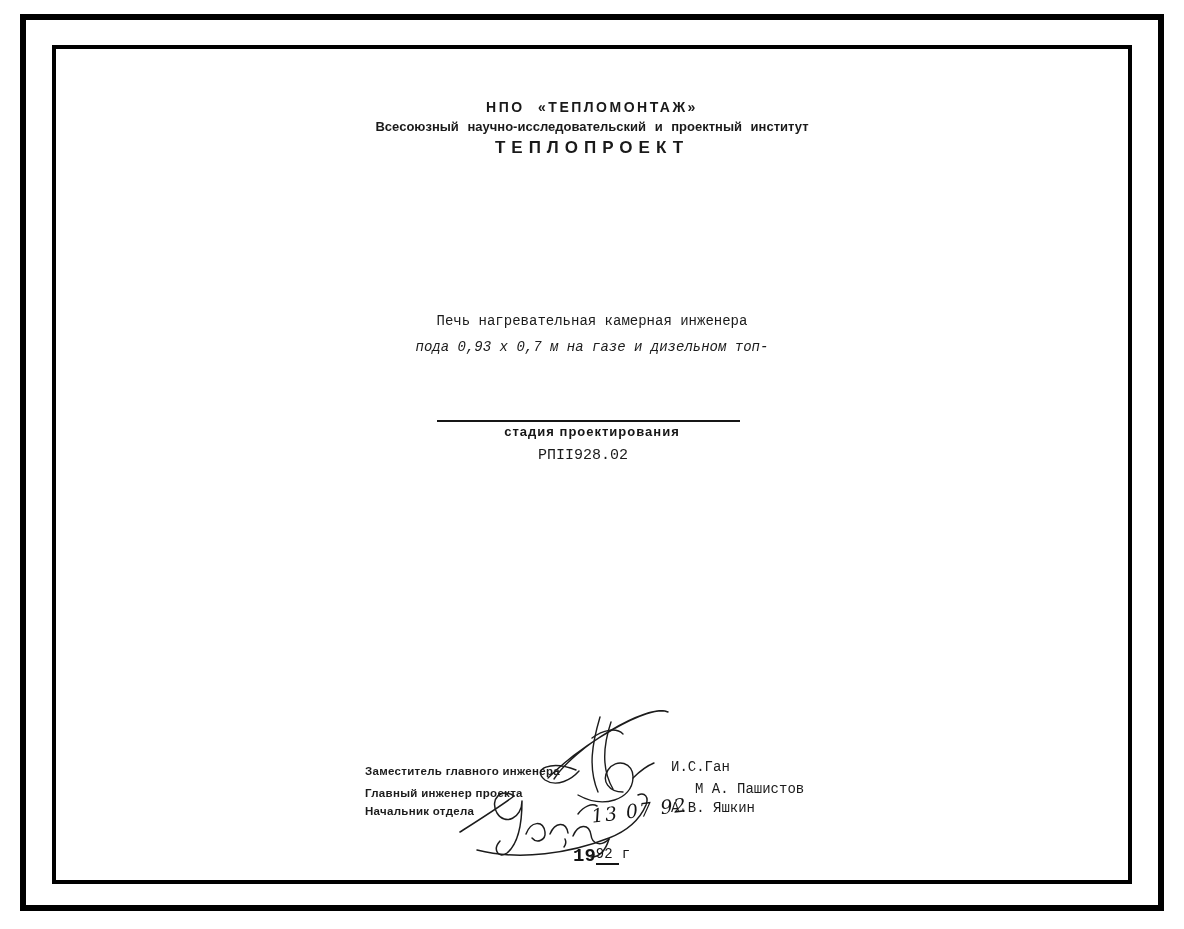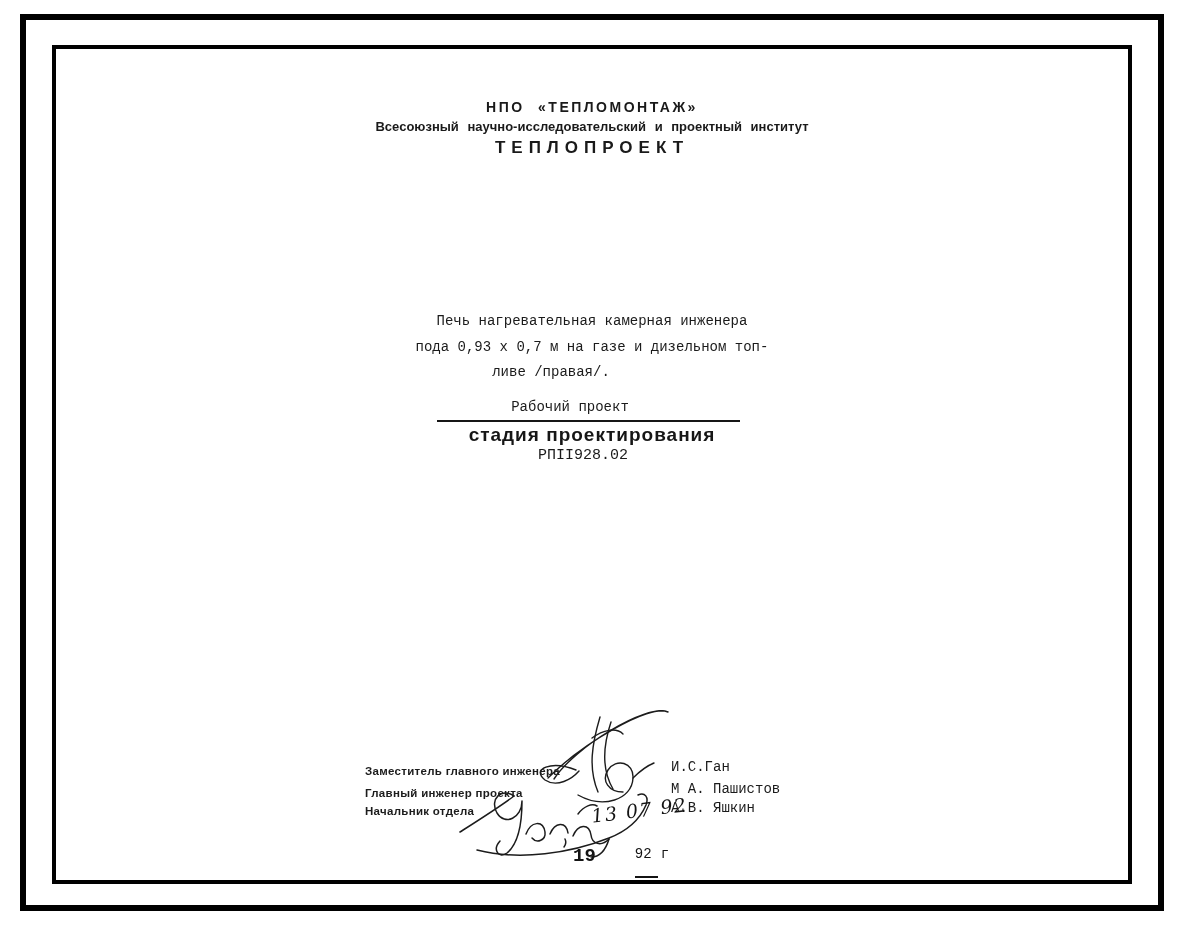--- a/index.html
+++ b/index.html
@@ -17,58 +17,56 @@
     border:4px solid #000;box-sizing:border-box;
   }
   .ctr{position:absolute;left:0;right:0;text-align:center;white-space:nowrap;}
   .hdr{font-weight:bold;color:#1a1a1a;}
   .h1{top:76px;font-size:13px;word-spacing:5px;}
   .h2{top:99px;font-size:14px;letter-spacing:2.5px;word-spacing:7px;}
   .h3{top:119px;font-size:13px;word-spacing:5px;}
   .h4{top:138px;font-size:17px;letter-spacing:6px;}
   .tw{font-family:"Liberation Mono","DejaVu Sans Mono",monospace;font-size:14px;color:#1b1b1b;}
   .t1{top:313px;}
-  .t2{top:339px;}
+  .t2{top:339px;font-style:italic;}
   .t3{top:364px;right:82px;}
   .ptype{top:399px;right:44px;}
   .stage-underline{position:absolute;left:437px;top:420px;width:303px;height:2px;background:#161616;}
-  .stage-label{top:424px;font-weight:bold;font-size:19px;letter-spacing:1px;color:#161616;}
+  .stage-label{top:424px;font-weight:bold;font-size:13px;letter-spacing:1px;color:#161616;}
   .code{top:447px;right:18px;font-size:15px;}
   .role{position:absolute;left:365px;font-size:11.5px;font-weight:bold;letter-spacing:0.3px;color:#1c1c1c;white-space:nowrap;}
   .r1{top:765px;}.r2{top:787px;}.r3{top:805px;}
   .name{position:absolute;left:671px;font-family:"Liberation Mono","DejaVu Sans Mono",monospace;font-size:14px;color:#1b1b1b;white-space:nowrap;}
-  .n1{top:759px;}.n2{top:781px;}.n3{top:800px;}
+  .n1{top:759px;}.n2{top:781px;margin-left:24px;}.n3{top:800px;}
   .sig-svg{position:absolute;left:430px;top:686px;width:280px;height:182px;}
   .hand-date{
     position:absolute;left:591px;top:799px;
     font-family:"DejaVu Serif",serif;font-style:italic;font-size:19px;
     letter-spacing:1.5px;transform:rotate(-7deg);color:#141414;white-space:nowrap;
   }
   .year{position:absolute;left:573px;top:845px;font-family:"Liberation Mono","DejaVu Sans Mono",monospace;color:#141414;white-space:nowrap;}
   .year .yp{font-size:19px;font-weight:bold;}
-  .year .yv{font-size:14px;border-bottom:2px solid #141414;padding:0 6px 14px 0;vertical-align:3px;margin-left:39px;}
+  .year .yv{font-size:14px;border-bottom:2px solid #141414;padding:0 6px 1px 0;vertical-align:3px;}
   .year .ys{font-size:14px;vertical-align:3px;margin-left:3px;}
 </style>
 </head>
 <body>
 
 <div class="page">
 
   <div class="outer-border"></div>
   <div class="inner-border"></div>
 
   <div class="ctr hdr h2">НПО «ТЕПЛОМОНТАЖ»</div>
   <div class="ctr hdr h3">Всесоюзный научно-исследовательский и проектный институт</div>
   <div class="ctr hdr h4">ТЕПЛОПРОЕКТ</div>
 
   <div class="ctr tw t1">Печь нагревательная камерная инженера</div>
   <div class="ctr tw t2">пода 0,93 х 0,7 м на газе и дизельном топ-</div>
-  <div class="ctr tw t3">ливе /правая/.</div>
 
-  <div class="ctr tw ptype">Рабочий проект</div>
   <div class="stage-underline"></div>
   <div class="ctr stage-label">стадия проектирования</div>
   <div class="ctr tw code">РПII928.02</div>
 
   <div class="role r1">Заместитель главного инженера</div>
   <div class="role r2">Главный инженер проекта</div>
   <div class="role r3">Начальник отдела</div>
 
   <div class="name n1">И.С.Ган</div>
   <div class="name n2">М А. Пашистов</div>

